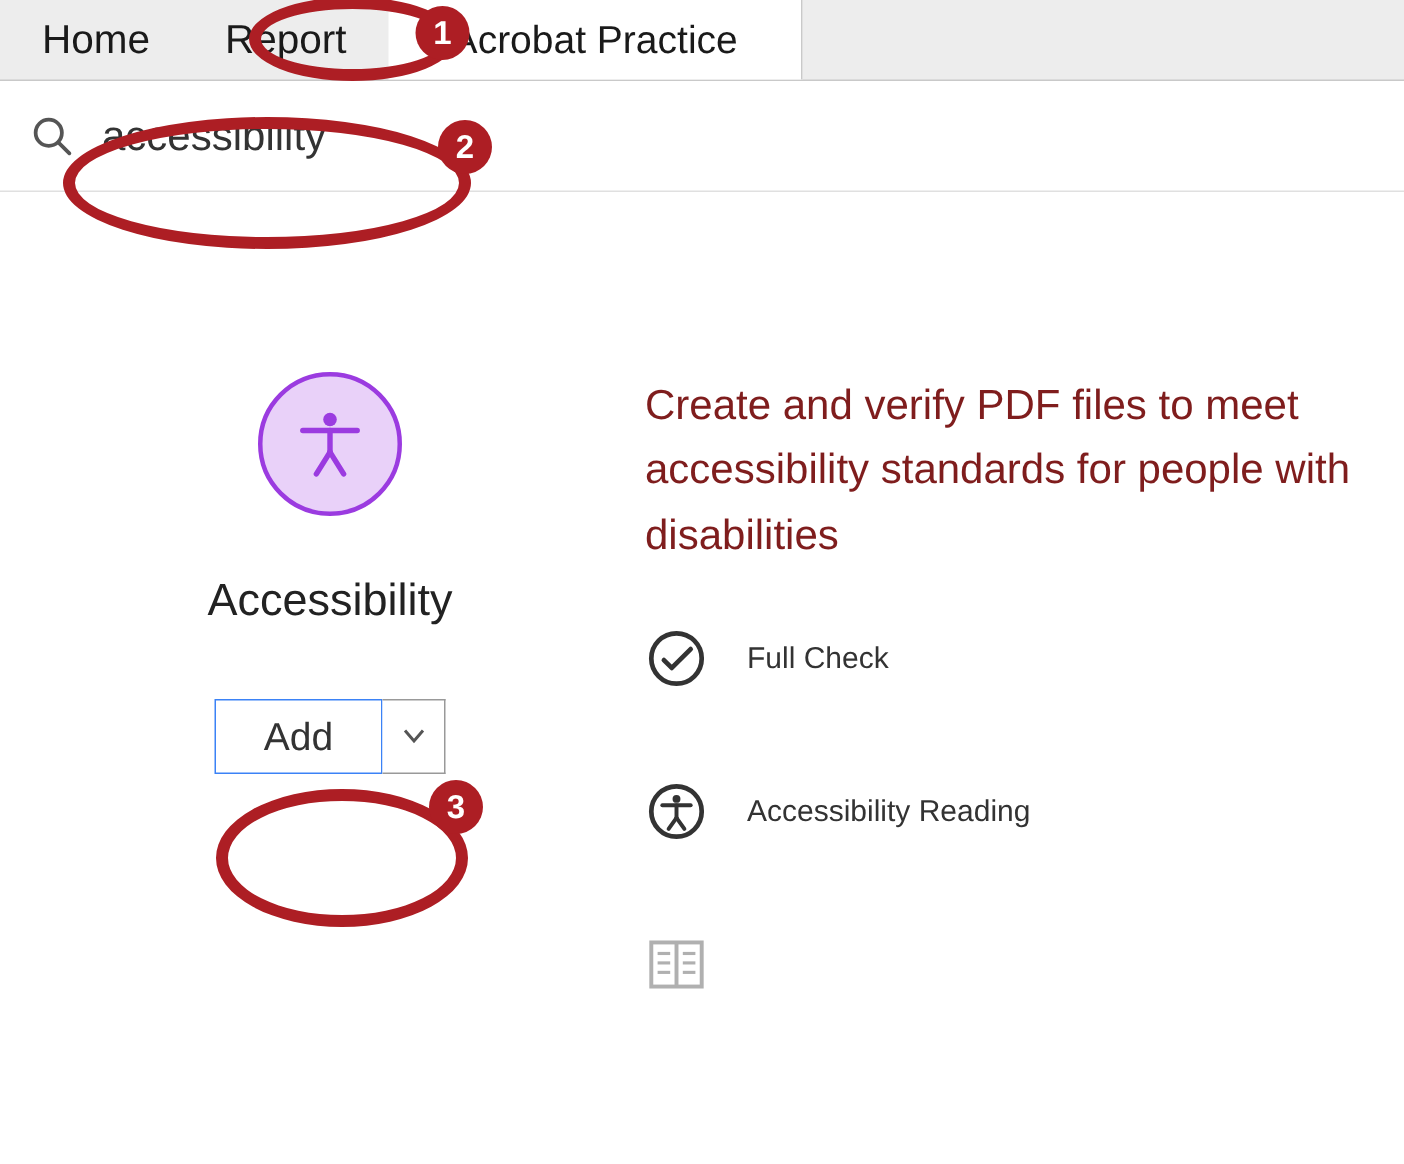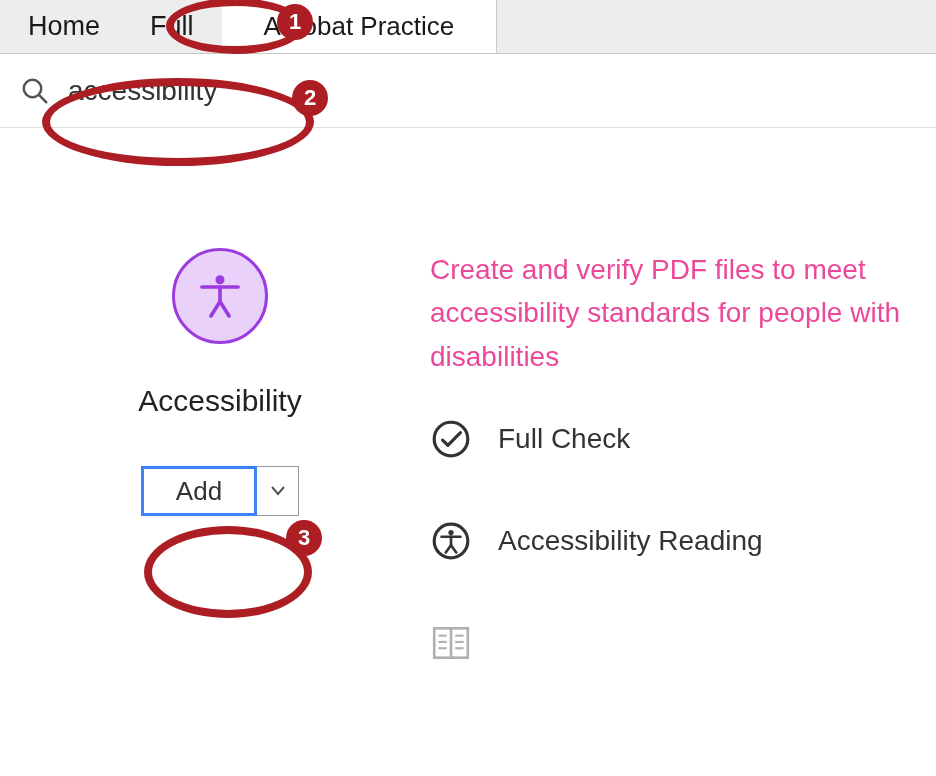--- a/index.html
+++ b/index.html
@@ -99,21 +99,21 @@
     color: #222;
   }
   .add-row {
     margin-top: 48px;
     display: flex;
     align-items: stretch;
     height: 50px;
     position: relative;
   }
   .add-btn {
-    border: 3px solid #3b82f6;
+    border: 1px solid #3b82f6;
     background: #ffffff;
     padding: 0 32px;
     font-size: 26px;
     color: #333;
     display: flex;
     align-items: center;
     cursor: pointer;
   }
   .add-drop {
     border: 1px solid #999;
@@ -126,35 +126,35 @@
     cursor: pointer;
   }
   .add-drop svg { fill: #555; }
 
   .right-col {
     flex: 1;
     padding-right: 30px;
   }
   .tool-desc {
     font-size: 28px;
-    color: #ec4899;
+    color: #7f1d1d;
     line-height: 1.55;
     max-width: 470px;
   }
   .feature-list {
     margin-top: 40px;
     display: flex;
     flex-direction: column;
     gap: 60px;
   }
   .feature-item {
     display: flex;
     align-items: center;
     gap: 26px;
-    font-size: 28px;
+    font-size: 20px;
     color: #333;
     cursor: pointer;
   }
   .feature-item.disabled {
     color: #b0b0b0;
     cursor: default;
   }
   .feature-icon {
     width: 42px;
     height: 42px;
@@ -192,21 +192,21 @@
 
   
   .c3-ellipse { left: 144px; top: 526px; width: 168px; height: 92px; }
   .c3-badge   { left: 286px; top: 520px; }
 </style>
 </head>
 <body>
 
 <div class="tab-bar">
   <div class="tab-home">Home</div>
-  <div class="tab-tools">Full</div>
+  <div class="tab-tools">Report</div>
   <div class="tab-doc">Acrobat Practice</div>
   <div class="tab-extra"></div>
 </div>
 
 <div class="search-bar">
   <svg class="search-icon" viewBox="0 0 24 24">
     <circle cx="10" cy="10" r="7" fill="none" stroke="#555" stroke-width="2"></circle>
     <line x1="15.5" y1="15.5" x2="21" y2="21" stroke="#555" stroke-width="2" stroke-linecap="round"></line>
   </svg>
   <input class="search-input" type="text" value="accessibility" style="">

